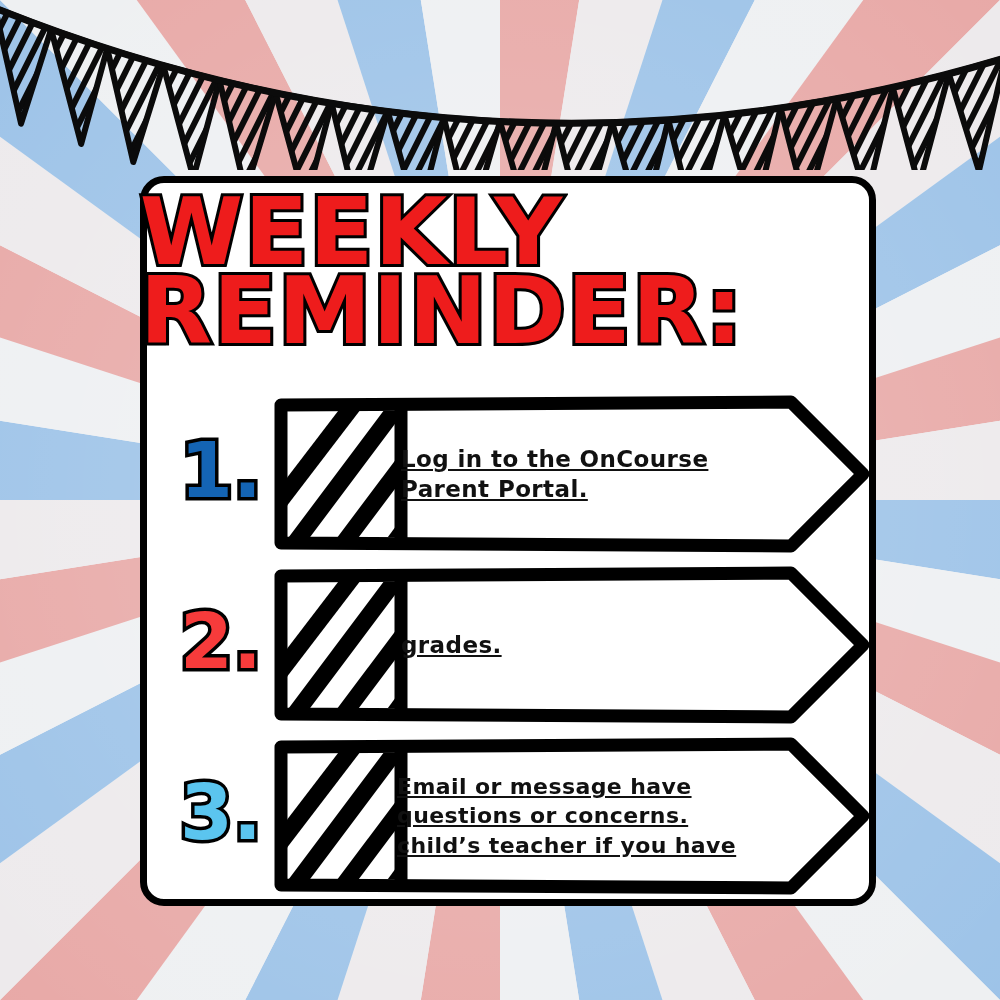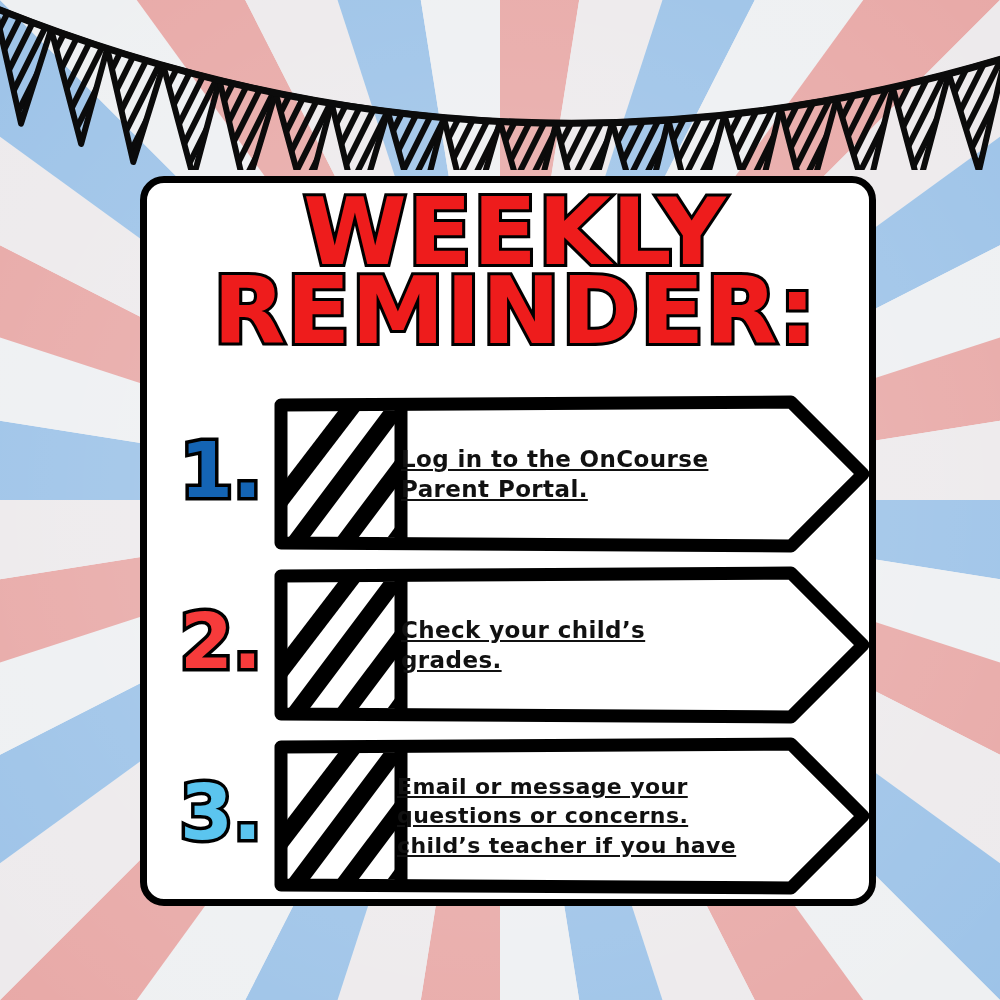--- a/index.html
+++ b/index.html
@@ -48,21 +48,20 @@
     border-radius: 24px;
     box-sizing: border-box;
   }
 
   
   #title-block {
     position: absolute;
     left: 0;
     top: 8px;
     width: 736px;
-    text-align: center;
     pointer-events: none;
   }
   .title-line {
     display: block;
     font-family: "DejaVu Sans", sans-serif;
     font-weight: bold;
     color: #ee1c1c;
     letter-spacing: 1px;
     line-height: 0.92;
     -webkit-text-stroke: 6px #000000;
@@ -747,21 +746,20 @@
                 <line x1="-40" y1="170" x2="90" y2="0"></line>
                 <line x1="0" y1="180" x2="135" y2="0"></line>
                 <line x1="45" y1="185" x2="180" y2="5"></line>
                 <line x1="92" y1="190" x2="225" y2="10"></line>
               </g>
             </g>
             <line x1="130" y1="12" x2="130" y2="146" stroke="#000000" stroke-width="13"></line>
           </svg>
         </div>
         <div class="step-text">
-          <span>Check your child’s</span>
           <span>grades.</span>
         </div>
       </div>
 
       <div class="step-row">
         <div class="step-number" style="color: rgb(91, 197, 239);">3.</div>
         <div class="step-banner">
           <svg viewBox="0 0 600 158" width="600" height="158" aria-hidden="true">
             <defs>
               <clipPath id="hatchclip3">
@@ -774,21 +772,21 @@
                 <line x1="-40" y1="170" x2="90" y2="0"></line>
                 <line x1="0" y1="180" x2="135" y2="0"></line>
                 <line x1="45" y1="185" x2="180" y2="5"></line>
                 <line x1="92" y1="190" x2="225" y2="10"></line>
               </g>
             </g>
             <line x1="130" y1="12" x2="130" y2="146" stroke="#000000" stroke-width="13"></line>
           </svg>
         </div>
         <div class="step-text three">
-          <span>Email or message your</span>
+          <span>Email or message have</span>
           <span>questions or concerns.</span>
           <span>child’s teacher if you have</span>
         </div>
       </div>
 
     </div>
   </div>
 </div>
 
 </body></html>

